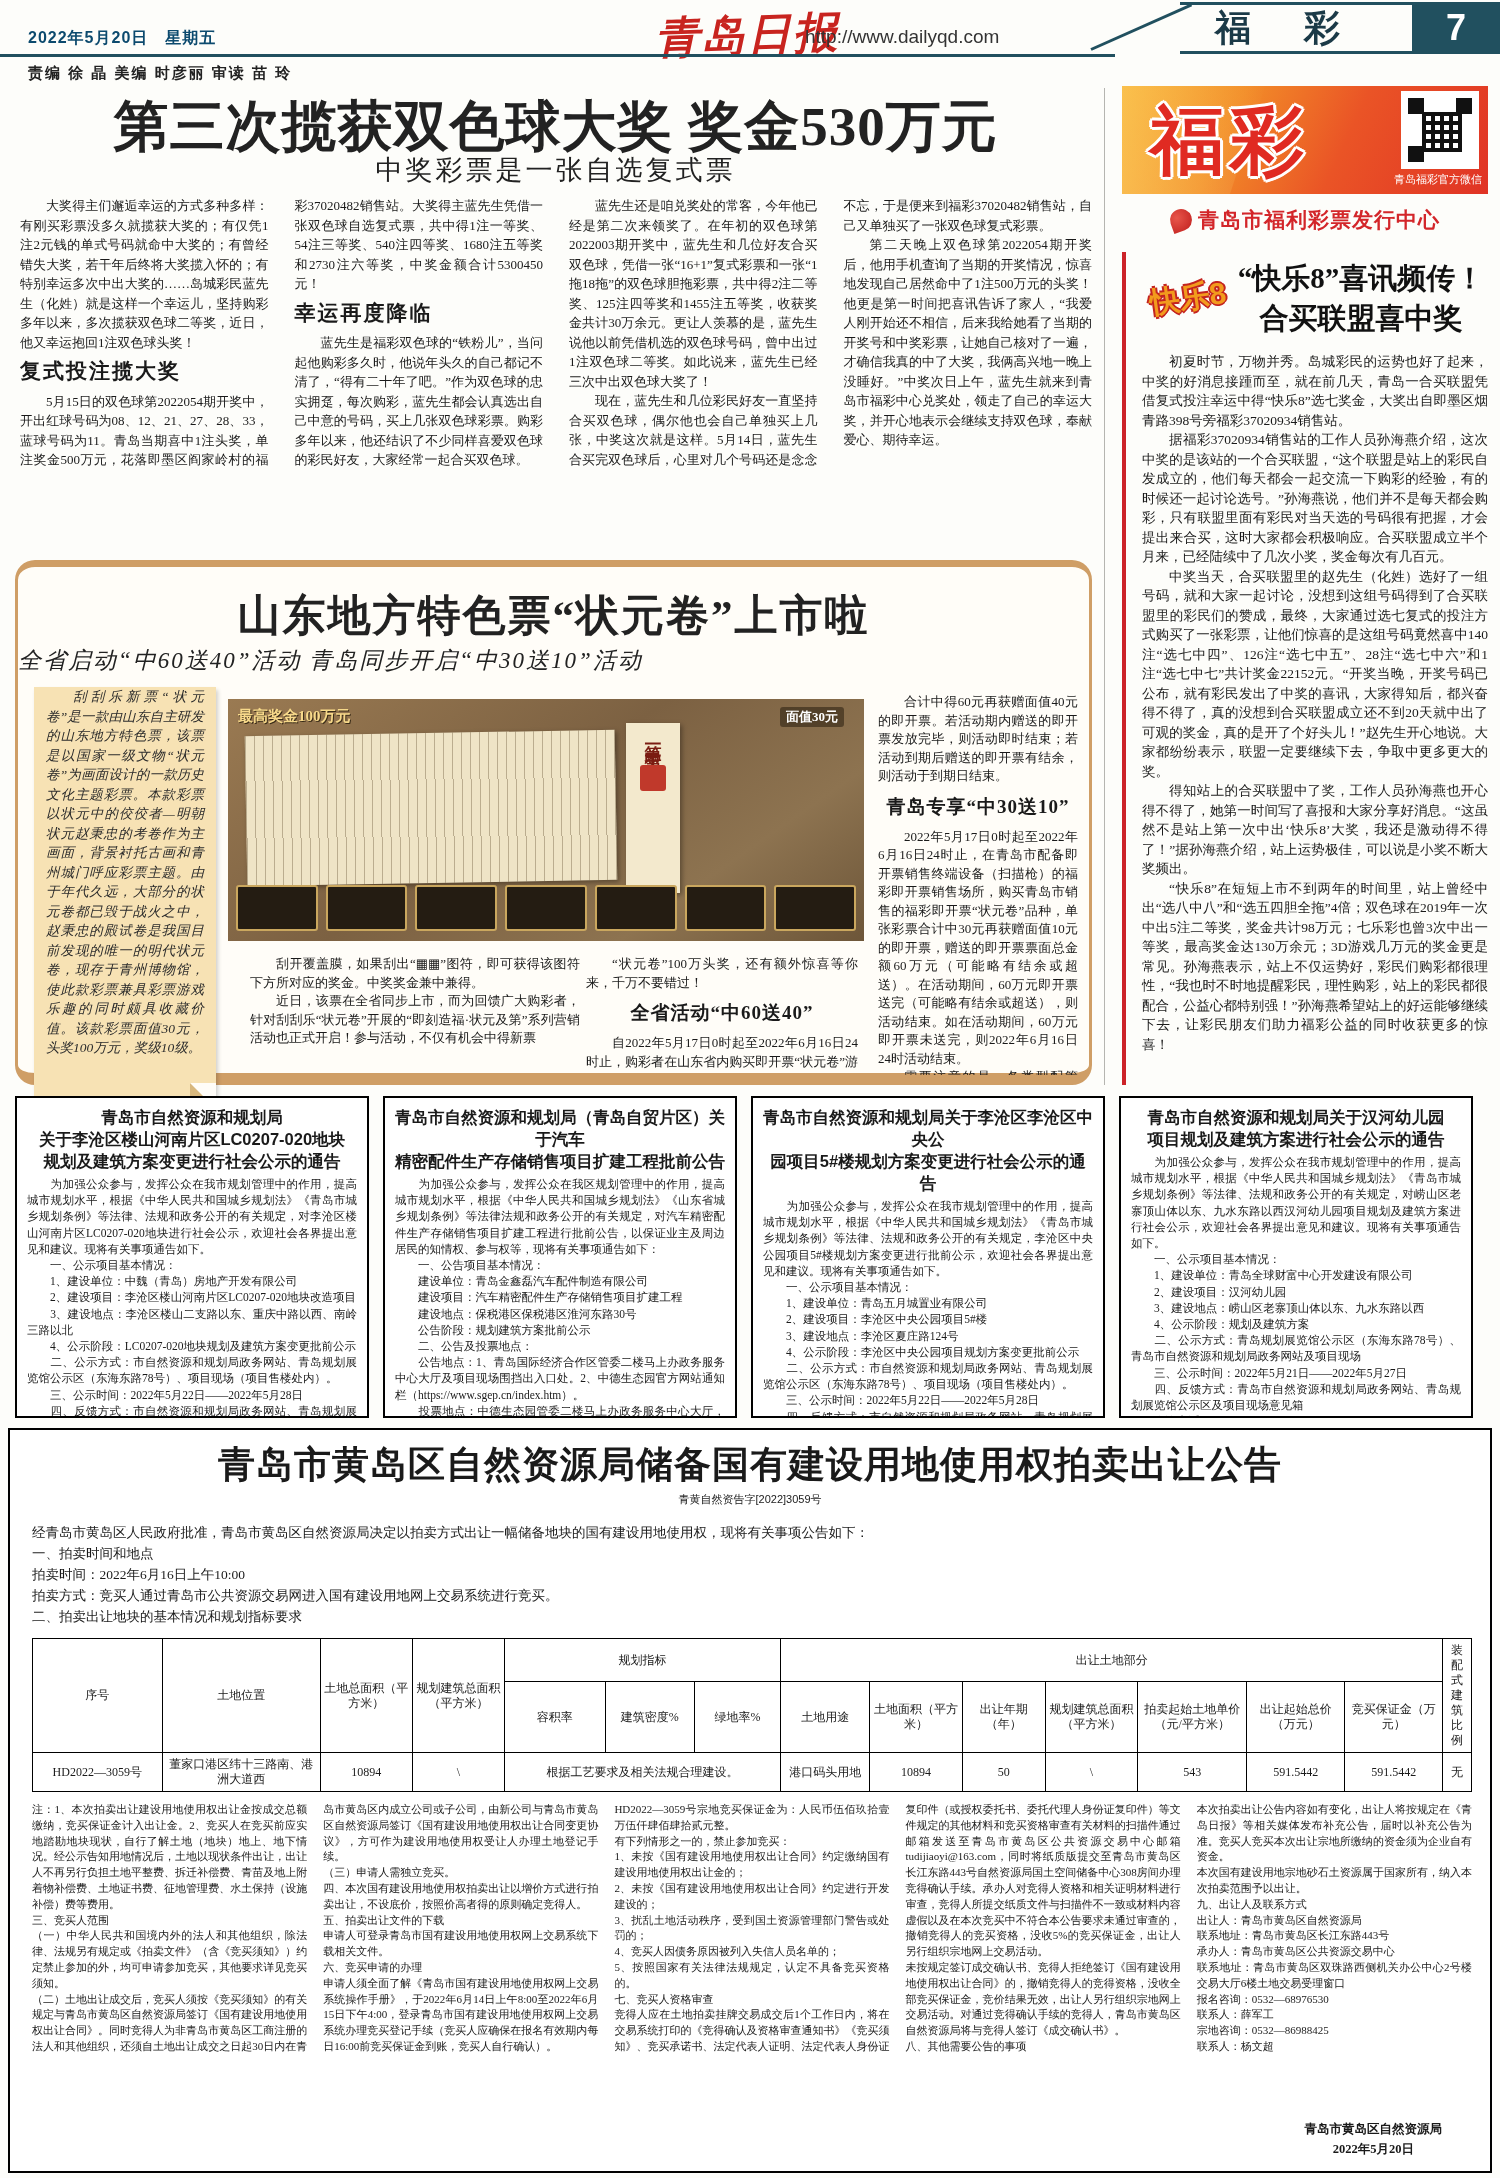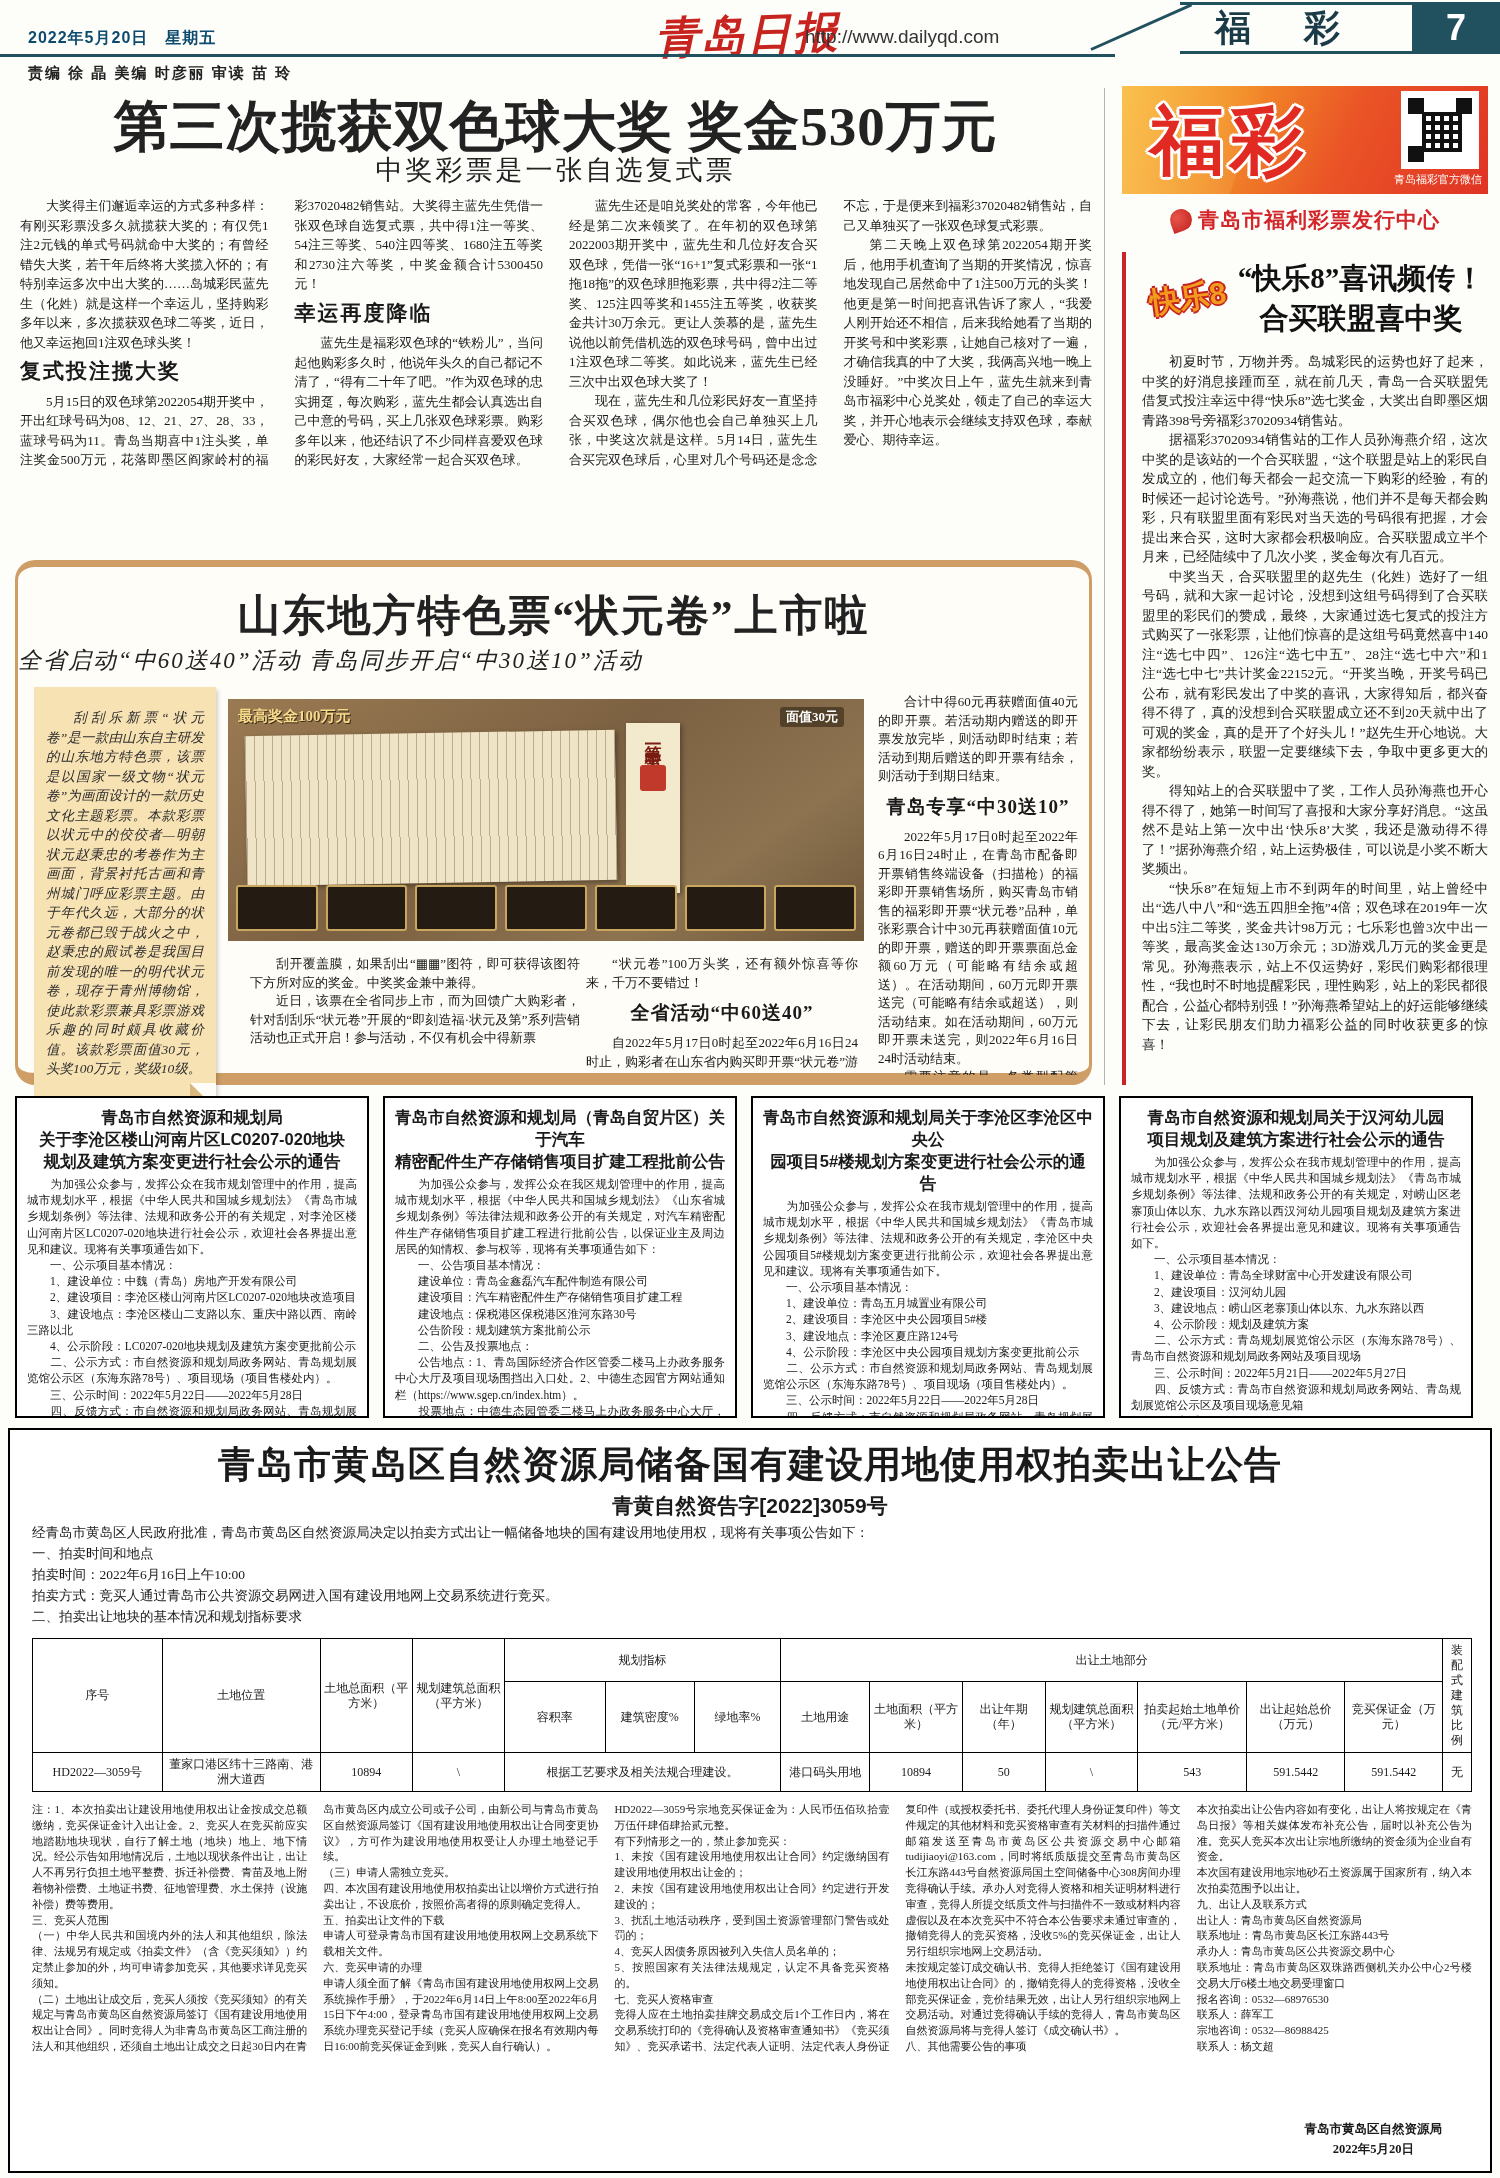--- a/index.html
+++ b/index.html
@@ -64,21 +64,21 @@
           color:#f29b1d;text-shadow:-2px 0 #c42420,2px 0 #c42420,0 -2px #c42420,0 2px #c42420;transform:rotate(-8deg);}
   .sb-title{flex:1;text-align:center;font-size:29px;font-weight:900;line-height:40px;color:#111;}
   .sb-art p{margin:0;font-size:13.5px;line-height:19.5px;text-indent:2em;text-align:justify;}
 
   
   .feature{position:absolute;left:15px;top:560px;width:1077px;height:525px;box-sizing:border-box;
            border:3px solid #cf9e66;border-top-width:7px;border-bottom-width:12px;border-radius:20px;background:#fffdf8;}
   .f-title{position:absolute;left:0;top:20px;width:100%;text-align:center;font-size:43px;font-weight:900;letter-spacing:2px;color:#222;}
   .f-sub{position:absolute;left:0;top:78px;width:100%;text-align:left;font-size:23px;color:#222;letter-spacing:2px;font-style:italic;}
   .sticky{position:absolute;left:16px;top:120px;width:182px;height:422px;background:#f7e2b4;
-          box-shadow:2px 3px 4px rgba(0,0,0,.18);padding:21px 12px;box-sizing:border-box;}
+          box-shadow:2px 3px 4px rgba(0,0,0,.18);padding:0 12px;box-sizing:border-box;}
   .sticky:after{content:"";position:absolute;right:0;bottom:0;border-style:solid;border-width:0 26px 26px 0;
                 border-color:transparent #fffdf8 #d8b87e transparent;}
   .sticky .txt{font-size:13.5px;line-height:19.5px;font-style:italic;text-align:justify;text-indent:2em;color:#2b2b2b;
                font-family:"Liberation Serif","DejaVu Serif",serif;}
   .ticket{position:absolute;left:210px;top:132px;width:636px;height:242px;overflow:hidden;
           background:linear-gradient(145deg,#9a7a52,#7c6142 45%,#8d7350 75%,#6d5639);}
   .tk-topleft{position:absolute;left:10px;top:8px;font-size:15px;font-weight:900;color:#f7d98a;text-shadow:1px 1px 0 #3a2c18;}
   .tk-topright{position:absolute;right:20px;top:8px;font-size:13px;font-weight:900;color:#fff;background:rgba(40,30,15,.55);
                padding:1px 6px;border-radius:3px;}
   .scroll{position:absolute;left:18px;top:34px;width:370px;height:150px;background:#efe4c6;transform:rotate(-1deg);
@@ -101,21 +101,21 @@
           padding:8px 10px;overflow:hidden;background:#fff;}
   .n1{left:15px;} .n2{left:383px;} .n3{left:751px;} .n4{left:1119px;}
   .n-title{font-family:"Liberation Sans","DejaVu Sans",sans-serif;font-weight:900;font-size:16.5px;line-height:22px;
            text-align:center;margin-bottom:4px;white-space:pre-line;}
   .n-body{font-size:11.5px;line-height:16.2px;text-align:justify;white-space:pre-line;}
 
   
   .auction{position:absolute;left:8px;top:1428px;width:1484px;height:745px;border:2.5px solid #000;box-sizing:border-box;background:#fff;}
   .a-title{position:absolute;left:0;top:10px;width:100%;text-align:center;font-size:37px;font-weight:900;
            font-family:"Liberation Sans","DejaVu Sans",sans-serif;letter-spacing:1px;}
-  .a-doc{position:absolute;left:0;top:62px;width:100%;text-align:center;font-size:21px;font-weight:700;
+  .a-doc{position:absolute;left:0;top:62px;width:100%;text-align:center;font-size:11px;font-weight:400;
          font-family:"Liberation Sans","DejaVu Sans",sans-serif;}
   .a-intro{position:absolute;left:22px;top:92px;width:1440px;font-size:13.5px;line-height:21px;white-space:pre-line;}
   .a-table{position:absolute;left:22px;top:208px;width:1440px;border-collapse:collapse;font-size:12px;}
   .a-table th,.a-table td{border:1px solid #000;text-align:center;vertical-align:middle;padding:4px 3px;font-weight:normal;line-height:15px;}
   .a-notes{position:absolute;left:22px;top:372px;width:1440px;height:350px;column-count:5;column-gap:16px;
            font-size:11px;line-height:15.8px;text-align:justify;white-space:pre-line;overflow:hidden;}
   .a-sign{position:absolute;right:48px;bottom:12px;text-align:center;font-size:12.5px;font-weight:bold;line-height:20px;background:#fff;padding-left:8px;}
 </style>
 </head>
 <body>

